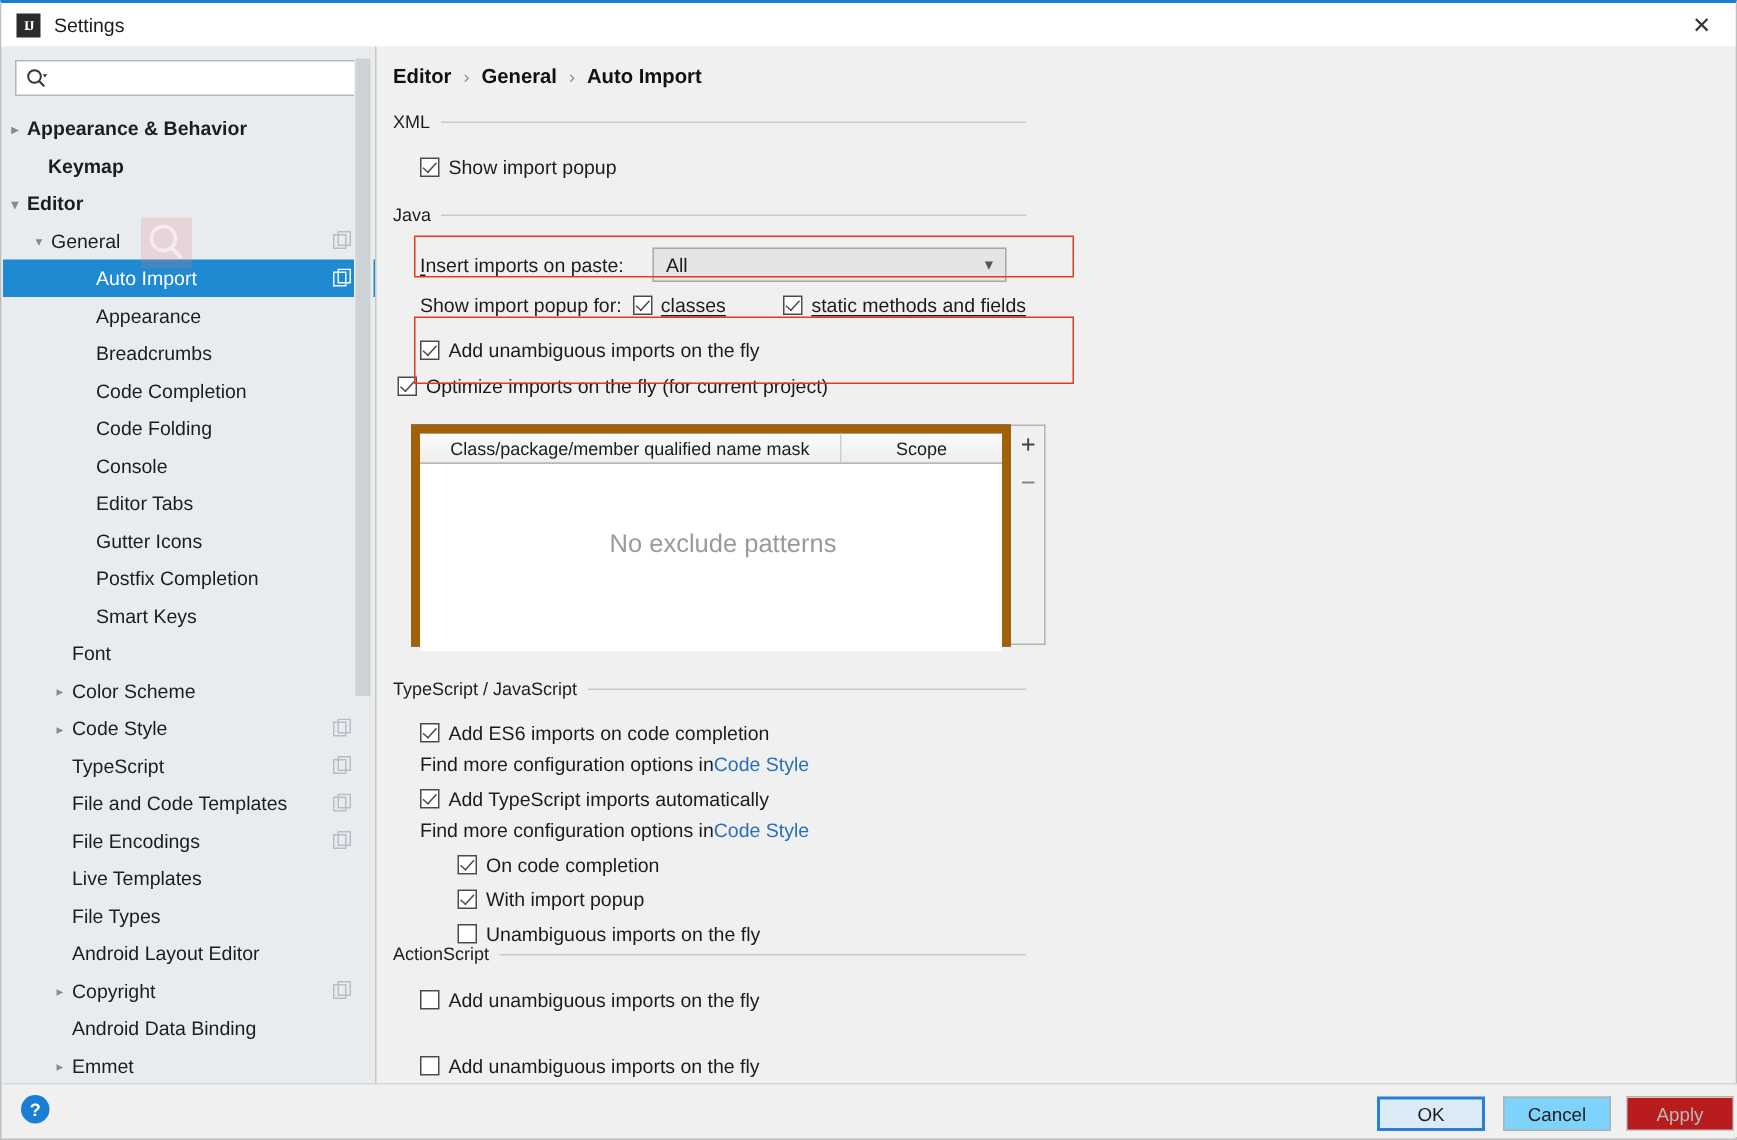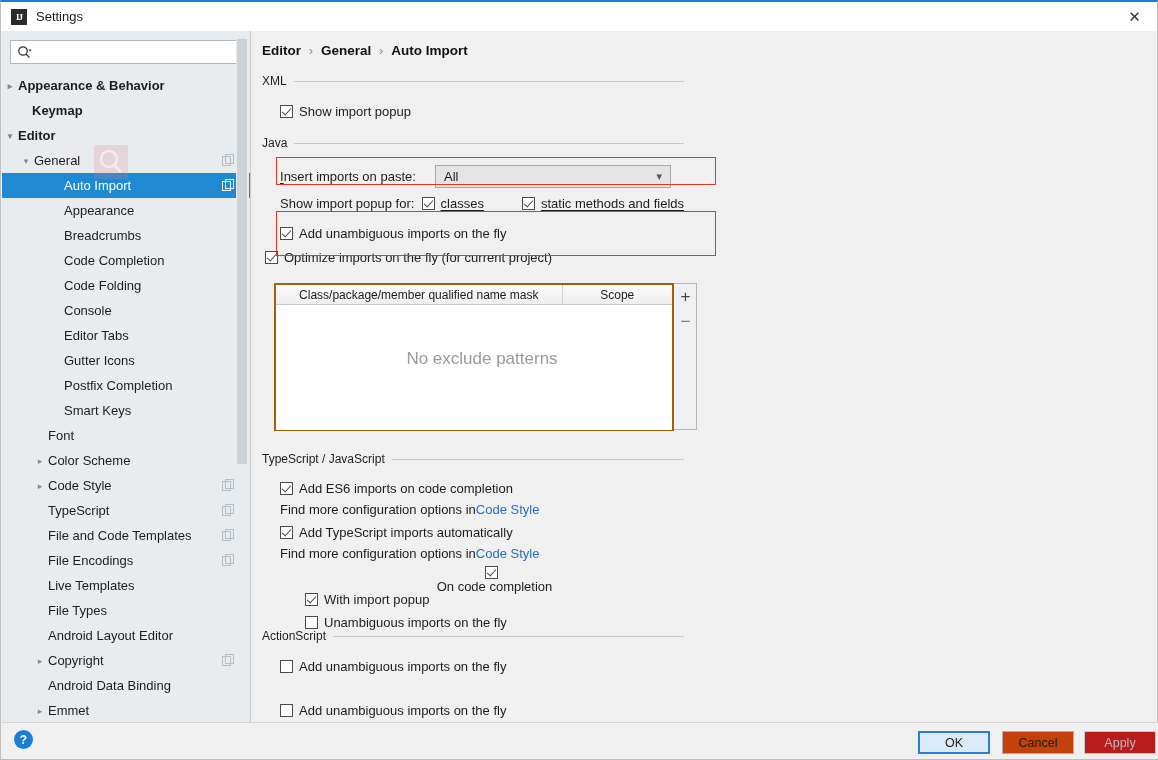--- a/index.html
+++ b/index.html
@@ -164,21 +164,21 @@
   }
   .combo .chev {
     position: absolute; right: 8px; top: 4px;
     color: #555; font-size: 11px;
   }
 
   .tablebox {
     position: absolute;
     left: 22px;
     width: 400px; height: 148px;
-    border: 2px solid #a16207;
+    border: 6px solid #a16207;
     background: #0f172a;
   }
   .table-head {
     display: flex; height: 20px;
     background: linear-gradient(#fbfbfb,#eeeeee);
     border-bottom: 1px solid #c8c8c8;
     font-size: 12px; color: #1c1c1c;
   }
   .th {
     display: flex; align-items: center; justify-content: center;
@@ -224,21 +224,21 @@
   }
   .btn {
     position: absolute; top: 8px;
     width: 72px; height: 23px;
     font-size: 12.5px; color: #1c1c1c;
     display: flex; align-items: center; justify-content: center;
     background: #e4eef8;
     border: 1px solid #b0b0b0;
   }
   .btn.ok { right: 168px; background: #dbeaf7; border: 2px solid #2a7fd4; }
-  .btn.cancel { right: 84px; background: #c2410c; border: 1px solid #b0b0b0; }
+  .btn.cancel { right: 84px; background: #7dd3fc; border: 1px solid #b0b0b0; }
   .btn.apply { right: 2px; background: #b91c1c; border: 1px solid #c8c8c8; color: #b9b9b9; }
   .wm-glass {
     position: absolute;
     left: 93px; top: 143px;
     width: 34px; height: 34px;
     background: rgba(232,120,130,0.20);
     pointer-events: none;
   }
   .wm-glass svg { opacity: .55; }
 </style>
@@ -489,21 +489,21 @@
 
       <div class="row" style="margin-top:2px; margin-left:18px;">
         <span class="cb checked"></span>
         <span>Add TypeScript imports automatically</span>
       </div>
       <div class="row" style="margin-left:18px;">
         <span>Find more configuration options in </span>
         <span class="lnk">Code Style</span>
       </div>
 
-      <div class="row" style="margin-top:2px; margin-left:43px;flex-direction:column;">
+      <div class="row" style="margin-top:2px; margin-left:43px;">
         <span class="cb checked"></span>
         <span>On code completion</span>
       </div>
       <div class="row" style="margin-top:2px; margin-left:43px;">
         <span class="cb checked"></span>
         <span>With import popup</span>
       </div>
       <div class="row" style="margin-top:2px; margin-left:43px;">
         <span class="cb"></span>
         <span>Unambiguous imports on the fly</span>

